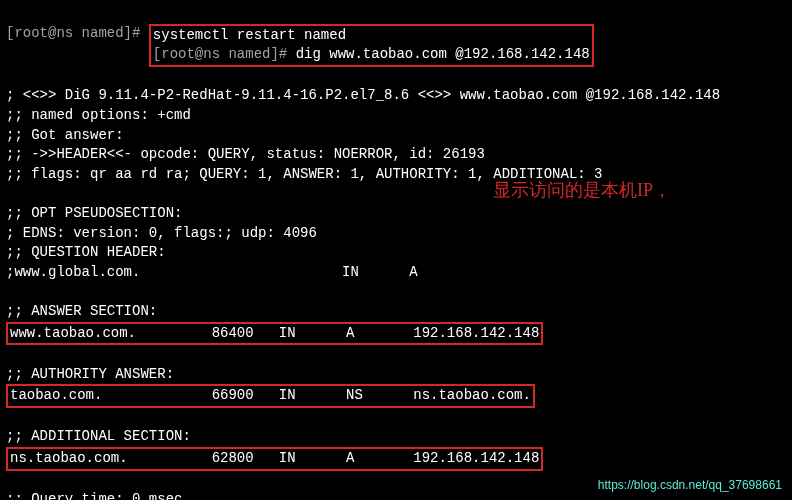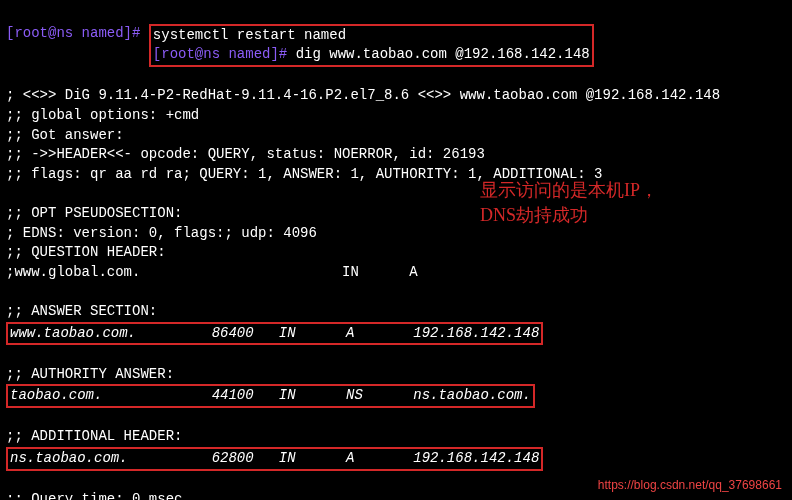--- a/index.html
+++ b/index.html
@@ -12,80 +12,78 @@
     width: 792px;
     height: 500px;
     overflow: hidden;
     position: relative;
     line-height: 1.4;
   }
   .term {
     padding: 4px 6px;
     white-space: pre;
   }
-  .prompt { color: #8b5cf6; }
+  .prompt { color: #a3a3a3; }
   .redbox {
     border: 2px solid #d42828;
     display: inline-block;
     padding: 0 2px;
     vertical-align: top;
   }
   .redbox-row {
     border: 2px solid #d42828;
     display: inline-block;
     padding: 0 2px;
-    font-style: italic;
   }
   .annot {
     position: absolute;
     color: #d42828;
     font-family: "SimSun","Songti SC",serif;
     font-size: 18px;
     line-height: 1.4;
   }
   .watermark {
     position: absolute;
     bottom: 6px;
     right: 10px;
-    color: #ef4444;
+    color: #5eead4;
     font-size: 12px;
     font-family: Arial, sans-serif;
   }
 </style>
 </head>
 <body>
 
 <div class="term">
 <span class="prompt">[root@ns named]# </span><span class="redbox"><span>systemctl restart named</span>
 <span class="prompt">[root@ns named]# </span><span>dig www.taobao.com @192.168.142.148</span></span>
 
 <span>; &lt;&lt;&gt;&gt; DiG 9.11.4-P2-RedHat-9.11.4-16.P2.el7_8.6 &lt;&lt;&gt;&gt; www.taobao.com @192.168.142.148</span>
-<span>;; global options: +cmd</span>
+<span>;; named options: +cmd</span>
 <span>;; Got answer:</span>
 <span>;; -&gt;&gt;HEADER&lt;&lt;- opcode: QUERY, status: NOERROR, id: 26193</span>
 <span>;; flags: qr aa rd ra; QUERY: 1, ANSWER: 1, AUTHORITY: 1, ADDITIONAL: 3</span>
 
 <span>;; OPT PSEUDOSECTION:</span>
 <span>; EDNS: version: 0, flags:; udp: 4096</span>
 <span>;; QUESTION HEADER:</span>
 <span>;www.global.com.                        IN      A</span>
 
 <span>;; ANSWER SECTION:</span>
 <span class="redbox-row"><span>www.taobao.com.         86400   IN      A       192.168.142.148</span></span>
 
 <span>;; AUTHORITY ANSWER:</span>
-<span class="redbox-row"><span>taobao.com.             44100   IN      NS      ns.taobao.com.</span></span>
+<span class="redbox-row"><span>taobao.com.             66900   IN      NS      ns.taobao.com.</span></span>
 
-<span>;; ADDITIONAL HEADER:</span>
+<span>;; ADDITIONAL SECTION:</span>
 <span class="redbox-row"><span>ns.taobao.com.          62800   IN      A       192.168.142.148</span></span>
 
 <span>;; Query time: 0 msec</span>
 
 
 
 </div>
 
-<div class="annot" style="top:178px; left:480px;">
+<div class="annot" style="top:178px; left:493px;">
   <div>显示访问的是本机IP，</div>
-  <div>DNS劫持成功</div>
 </div>
 
 <div class="watermark">https://blog.csdn.net/qq_37698661</div>
 
 </body></html>

